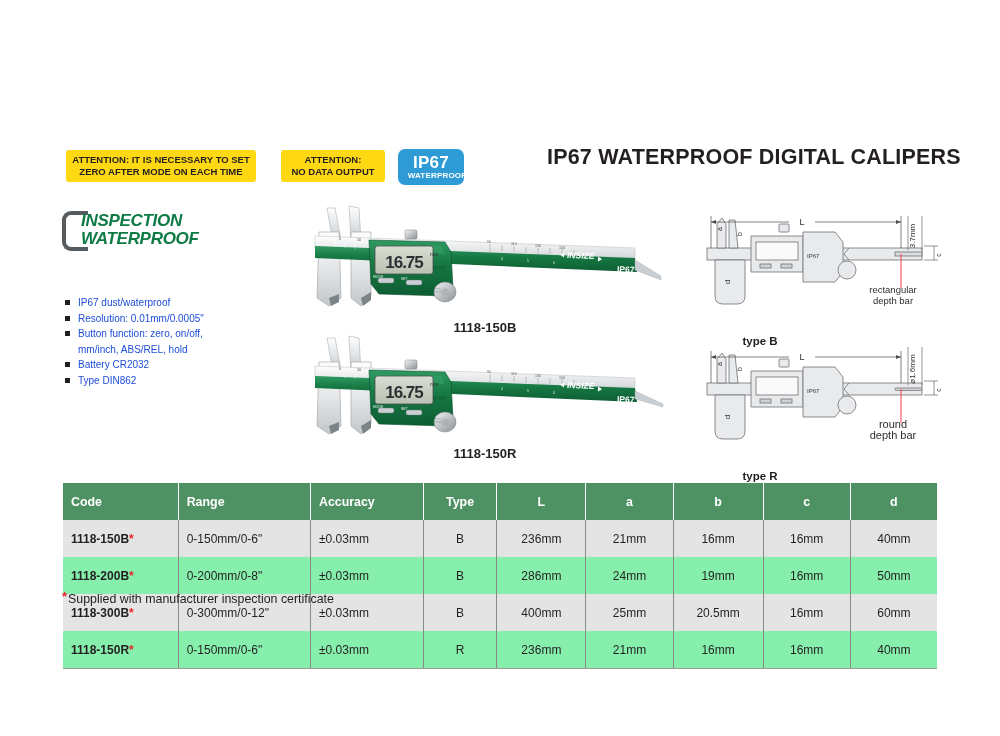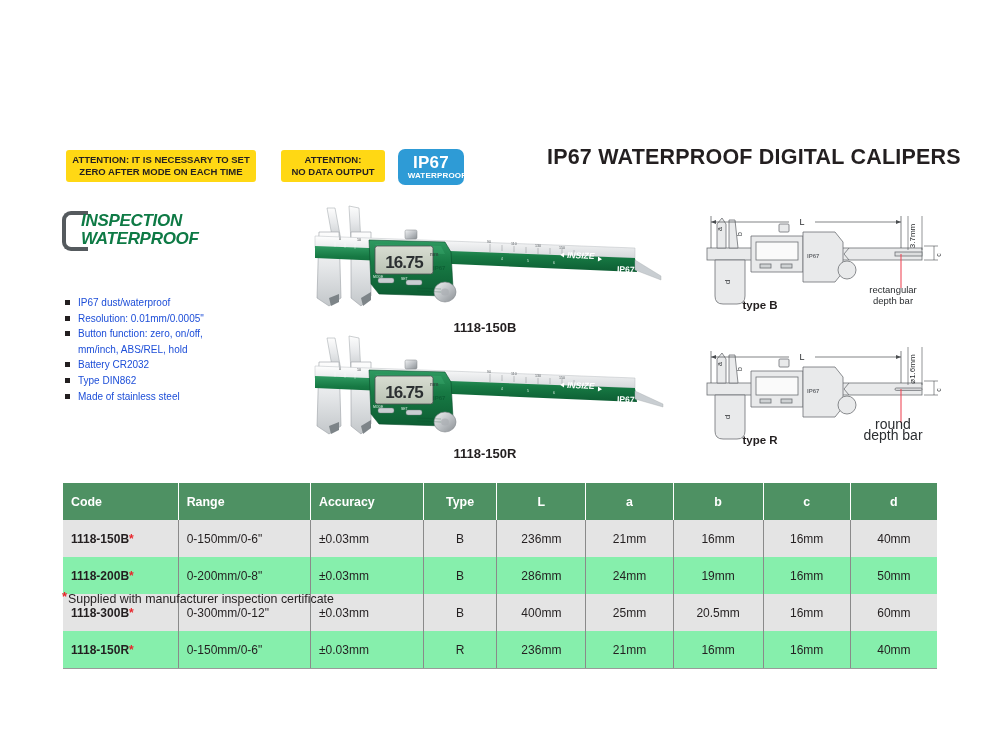--- a/index.html
+++ b/index.html
@@ -85,21 +85,21 @@
   .product { position:absolute; }
   .prod-caption {
     position:absolute; width:100%; text-align:center;
     font-size:13px; font-weight:bold; color:#231f20;
   }
 
   
   .drawing { position:absolute; }
   .drawing-caption {
     position:absolute; width:100%; text-align:center;
-    font-size:11.5px; font-weight:bold; color:#231f20;
+    font-size:11.5px; font-weight:bold; color:#231f20;margin-top:36px;
   }
 
   
   #spec-table {
     position:absolute; left:63px; top:479px;
     border-collapse:collapse;
     width:874px;
     font-size:12px;
   }
   #spec-table th {
@@ -169,21 +169,20 @@
   <div id="features">
     <ul>
       <li>IP67 dust/waterproof</li>
       <li>Resolution: 0.01mm/0.0005"</li>
       <li>Button function: zero, on/off,</li>
       <li style="list-style:none">
         <span style="position:absolute;left:15px;">mm/inch, ABS/REL, hold</span>
       </li>
       <li>Battery CR2032</li>
       <li>Type DIN862</li>
-      <li>Made of stainless steel</li>
     </ul>
   </div>
   <style>
     #features li:nth-child(4):before { display:none; }
     #features li:nth-child(4) { height:15.6px; }
   </style>
 
   <div class="product" style="left:305px; top:198px; width:360px; height:135px;">
     <svg width="360" height="118" viewBox="0 0 360 118">
       <defs>
@@ -513,21 +512,21 @@
 
       <g stroke="#4a4d50" stroke-width=".6" fill="none">
         <line x1="213" y1="10" x2="213" y2="48"></line>
         <line x1="227" y1="10" x2="227" y2="48"></line>
       </g>
       <text x="220" y="32" text-anchor="middle" fill="#2b2e31" font-family="Liberation Sans, sans-serif" font-size="8" transform="rotate(-90 220 32)">⌀1.6mm</text>
 
       <line x1="206" y1="52" x2="206" y2="86" stroke="#ef4b5a" stroke-width="1.1"></line>
     </svg>
     <div style="position:absolute; left:148px; top:82px; width:100px; text-align:center;
-                font-size:14px; line-height:11px; color:#2b2e31;">
+                font-size:11px; line-height:11px; color:#2b2e31;">
       <div>round</div>
       <div>depth bar</div>
     </div>
     <div class="drawing-caption" style="top:97px; left:-60px;">type R</div>
   </div>
 
   <table id="spec-table">
     <thead>
       <tr>
         <th class="col-code">Code</th>

